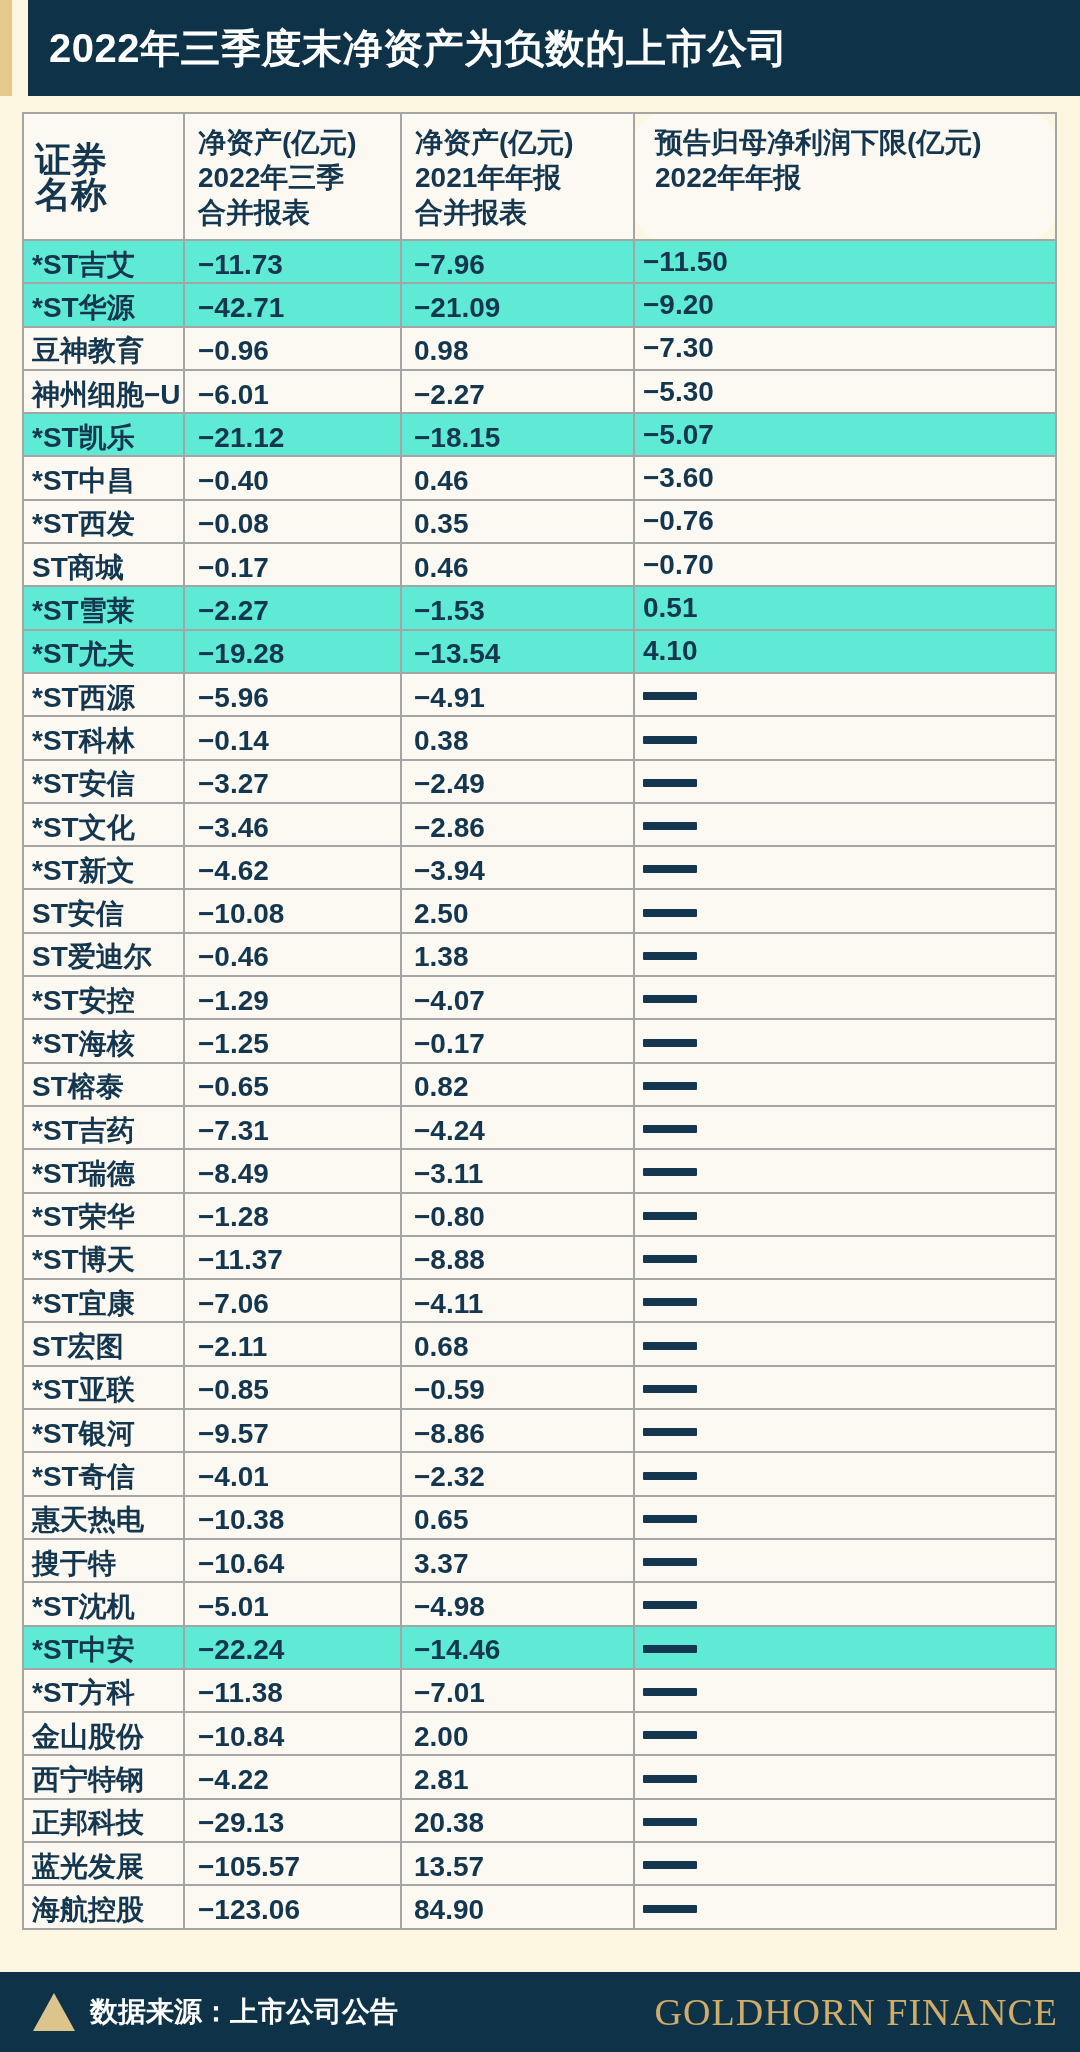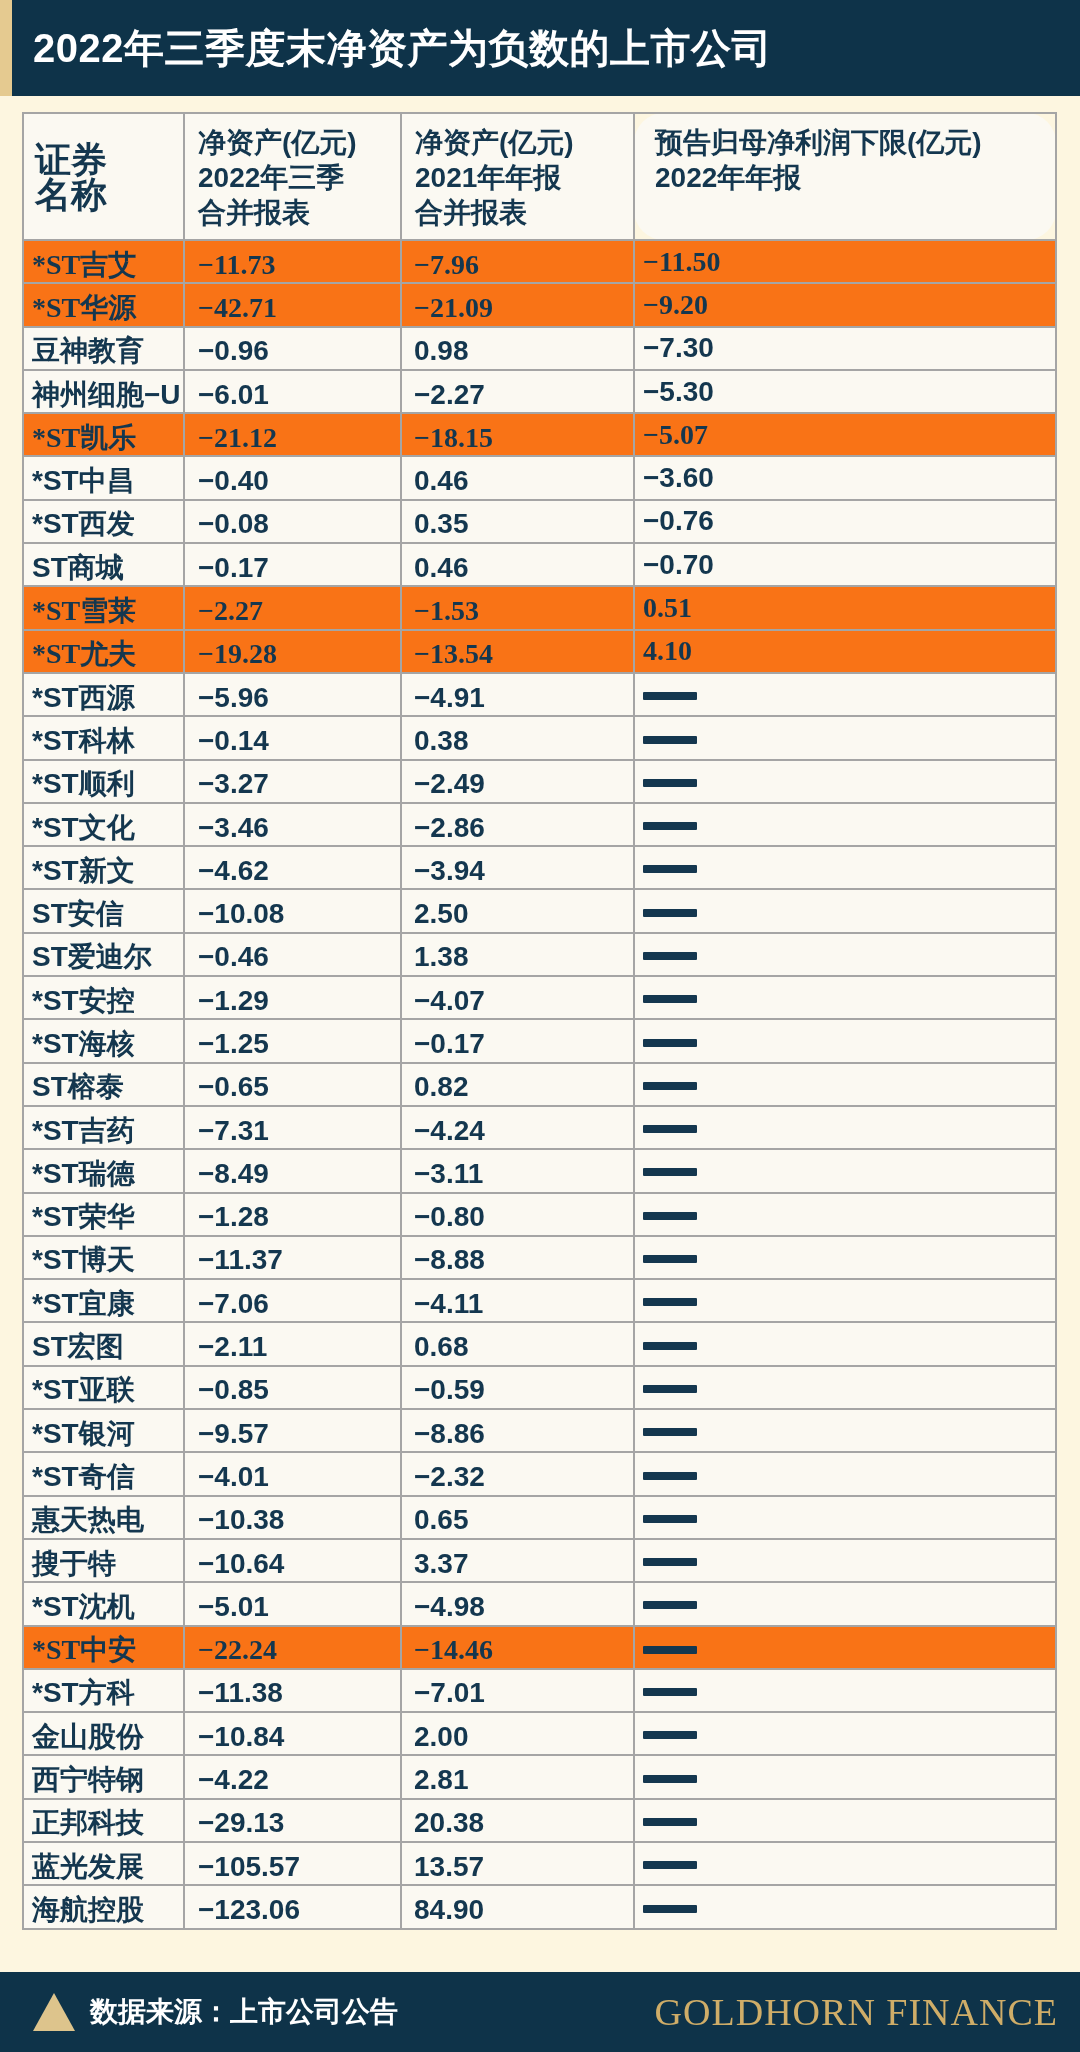--- a/index.html
+++ b/index.html
@@ -11,21 +11,21 @@
     color:#14374f;
     overflow:hidden;
   }
 
   
   .accent-strip {
     position:absolute; left:0; top:0; width:12px; height:96px;
     background:#e5ca90;
   }
   .title-band {
-    position:absolute; left:12px; top:0; right:0; height:96px;
+    position:absolute; left:28px; top:0; right:0; height:96px;
     background:#0e3349;
     display:flex; align-items:center;
   }
   .title-band h1 {
     color:#ffffff; font-size:40px; font-weight:bold;
     padding-left:21px; letter-spacing:0.5px;
   }
 
   
   .data-table {
@@ -37,21 +37,21 @@
   .data-table td, .data-table th {
     border:2px solid #a5a5a5;
     background:#fbf9f2;
     font-weight:bold;
     vertical-align:middle;
     overflow:hidden;
     white-space:nowrap;
   }
   .data-table thead th { height:127px; text-align:left; }
   .data-table tbody tr { height:43.3px; }
-  .data-table tbody tr.hl td { background:#f97316;font-family:Liberation Serif, serif; }
+  .data-table tbody tr.hl td { background:#5eead4; }
 
   th.h-name { vertical-align:middle; padding-left:11px; font-size:36px; line-height:35px; }
   th.h-col  { vertical-align:top; padding:11px 0 0 13px; font-size:28px; line-height:35px; }
   th.h-col4 { padding-left:20px;border-radius:30px; }
 
   td.name { padding-left:8px;  font-size:28px; }
   td.val  { padding-left:13px; font-size:28px; }
   td.val3 { padding-left:12px; }
   td.val4 { padding-left:8px; }
   td.name span.inner, td.v23 span.inner { display:inline-block; transform:translateY(3px); }
@@ -198,21 +198,21 @@
   </tr>
 
   <tr>
     <td class="name"><span class="inner">*ST科林</span></td>
     <td class="val v23"><span class="inner val-slot">−0.14</span></td>
     <td class="val val3 v23"><span class="inner val-slot">0.38</span></td>
     <td class="val val4"><span class="val-slot"><span class="dash"></span></span></td>
   </tr>
 
   <tr>
-    <td class="name"><span class="inner">*ST顺利</span></td>
+    <td class="name"><span class="inner">*ST安信</span></td>
     <td class="val v23"><span class="inner val-slot">−3.27</span></td>
     <td class="val val3 v23"><span class="inner val-slot">−2.49</span></td>
     <td class="val val4"><span class="val-slot"><span class="dash"></span></span></td>
   </tr>
 
   <tr>
     <td class="name"><span class="inner">*ST文化</span></td>
     <td class="val v23"><span class="inner val-slot">−3.46</span></td>
     <td class="val val3 v23"><span class="inner val-slot">−2.86</span></td>
     <td class="val val4"><span class="val-slot"><span class="dash"></span></span></td>

